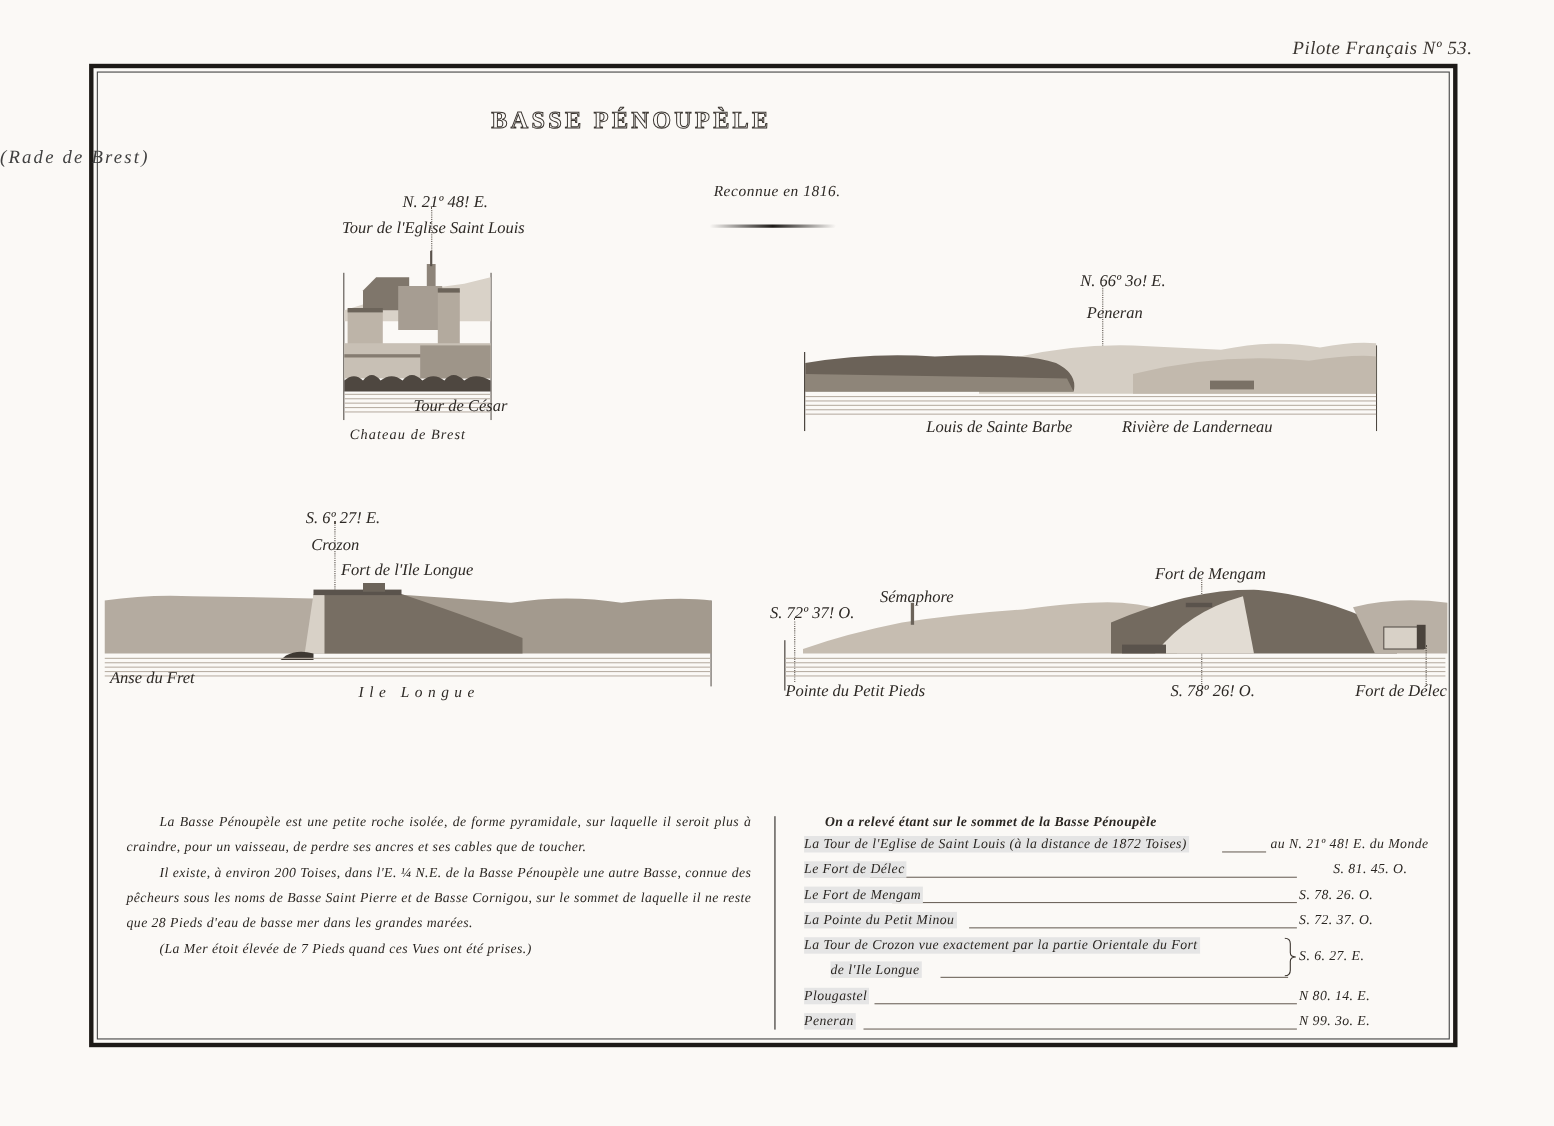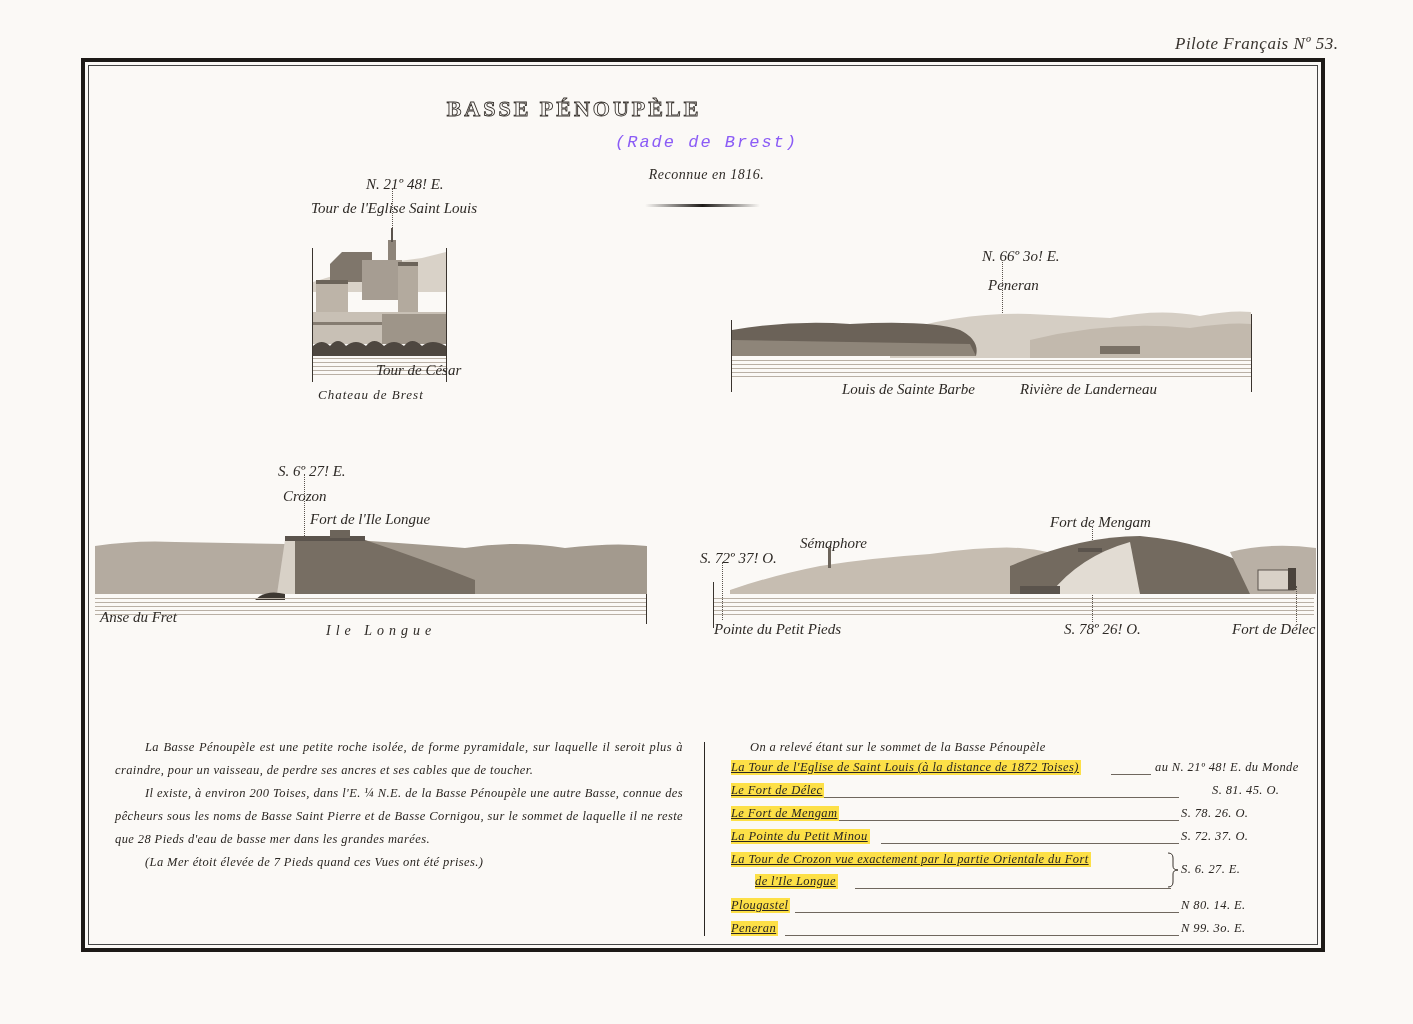--- a/index.html
+++ b/index.html
@@ -21,22 +21,22 @@
   .frame-inner {
     left:88px; top:65px; width:1230px; height:880px;
     border:1px solid #444; box-sizing:border-box;
   }
   .title {
     left:0; width:1148px; top:96px; text-align:center;
     font-family:"Liberation Serif", serif; font-size:22px; letter-spacing:3px;
     color:transparent; -webkit-text-stroke:0.9px #3a3530; font-weight:bold;
   }
   .subtitle {
-    left:0; width:1413px; top:133px; text-align:center;
-    font-family:Liberation Mono, monospace; font-style:italic; font-size:17px; letter-spacing:2px; color:#8b5cf6;
+    left:0; width:1413px; top:133px; text-align:left;
+    font-family:Liberation Serif, serif; font-style:italic; font-size:17px; letter-spacing:2px; color:#404040;
   }
   .recon {
     left:0; width:1413px; top:167px; text-align:center;
     font-family:"Liberation Serif", serif; font-style:italic; font-size:14px; letter-spacing:0.5px; color:#2d2925;
   }
   .title-rule {
     left:645px; top:204px; width:115px; height:3px;
     background:linear-gradient(90deg, rgba(30,25,20,0) 0%, #1d1a17 50%, rgba(30,25,20,0) 100%);
     border-radius:2px;
   }
@@ -50,21 +50,21 @@
   .para {
     font-family:"Liberation Serif", serif; font-style:italic; font-size:12.5px; line-height:23px;
     color:#2a2622; letter-spacing:0.4px;
   }
   .para p { margin:0; text-align:justify; text-align-last:left; }
   .para p.ind { text-indent:30px; }
   .bear-row {
     position:absolute; left:731px; width:580px; height:22px;
     font-family:"Liberation Serif", serif; font-style:italic; font-size:12.5px; color:#2a2622; letter-spacing:0.4px;
   }
-  .bear-row .name { position:absolute; left:0; top:0; background:#fde047; padding-right:2px; white-space:nowrap;text-decoration:underline; }
+  .bear-row .name { position:absolute; left:0; top:0; background:#e5e5e5; padding-right:2px; white-space:nowrap; }
   .bear-row .leader { position:absolute; top:14px; height:1px; background:#6f675e; }
   .bear-row .val { position:absolute; top:0; white-space:nowrap; }
 </style>
 </head>
 <body>
 
 <div class="abs header-note">Pilote Français Nº 53.</div>
 
 <div class="abs frame-outer"></div>
 <div class="abs frame-inner"></div>
@@ -188,21 +188,21 @@
 <div class="abs lbl s10" style="left:1232px;top:621px;">Fort de Délec</div>
 
 <div class="abs para" style="left:115px;top:736px;width:568px;">
   <p class="ind">La Basse Pénoupèle est une petite roche isolée, de forme pyramidale, sur laquelle il seroit plus à craindre, pour un vaisseau, de perdre ses ancres et ses cables que de toucher.</p>
   <p class="ind">Il existe, à environ 200 Toises, dans l'E. ¼ N.E. de la Basse Pénoupèle une autre Basse, connue des pêcheurs sous les noms de Basse Saint Pierre et de Basse Cornigou, sur le sommet de laquelle il ne reste que 28 Pieds d'eau de basse mer dans les grandes marées.</p>
   <p class="ind">(La Mer étoit élevée de 7 Pieds quand ces Vues ont été prises.)</p>
 </div>
 
 <div class="abs vline" style="left:704px;top:742px;height:194px;background:#2a2622;"></div>
 
-<div class="abs para" style="left:750px;top:736px;">On a relevé étant sur le sommet de la Basse Pénoupèle</div>
+<div class="abs para" style="left:750px;top:736px;font-weight:bold;">On a relevé étant sur le sommet de la Basse Pénoupèle</div>
 
 <div class="bear-row" style="top:760px;">
   <div class="leader" style="left:380px;width:40px;"></div>
   <span class="name">La Tour de l'Eglise de Saint Louis (à la distance de 1872 Toises)</span>
   <span class="val" style="left:424px;">au N. 21º 48! E. du Monde</span>
 </div>
 <div class="bear-row" style="top:783px;">
   <div class="leader" style="left:60px;width:388px;"></div>
   <span class="name">Le Fort de Délec</span>
   <span class="val" style="left:450px;margin-left:31px;">S. 81. 45. O.</span>

